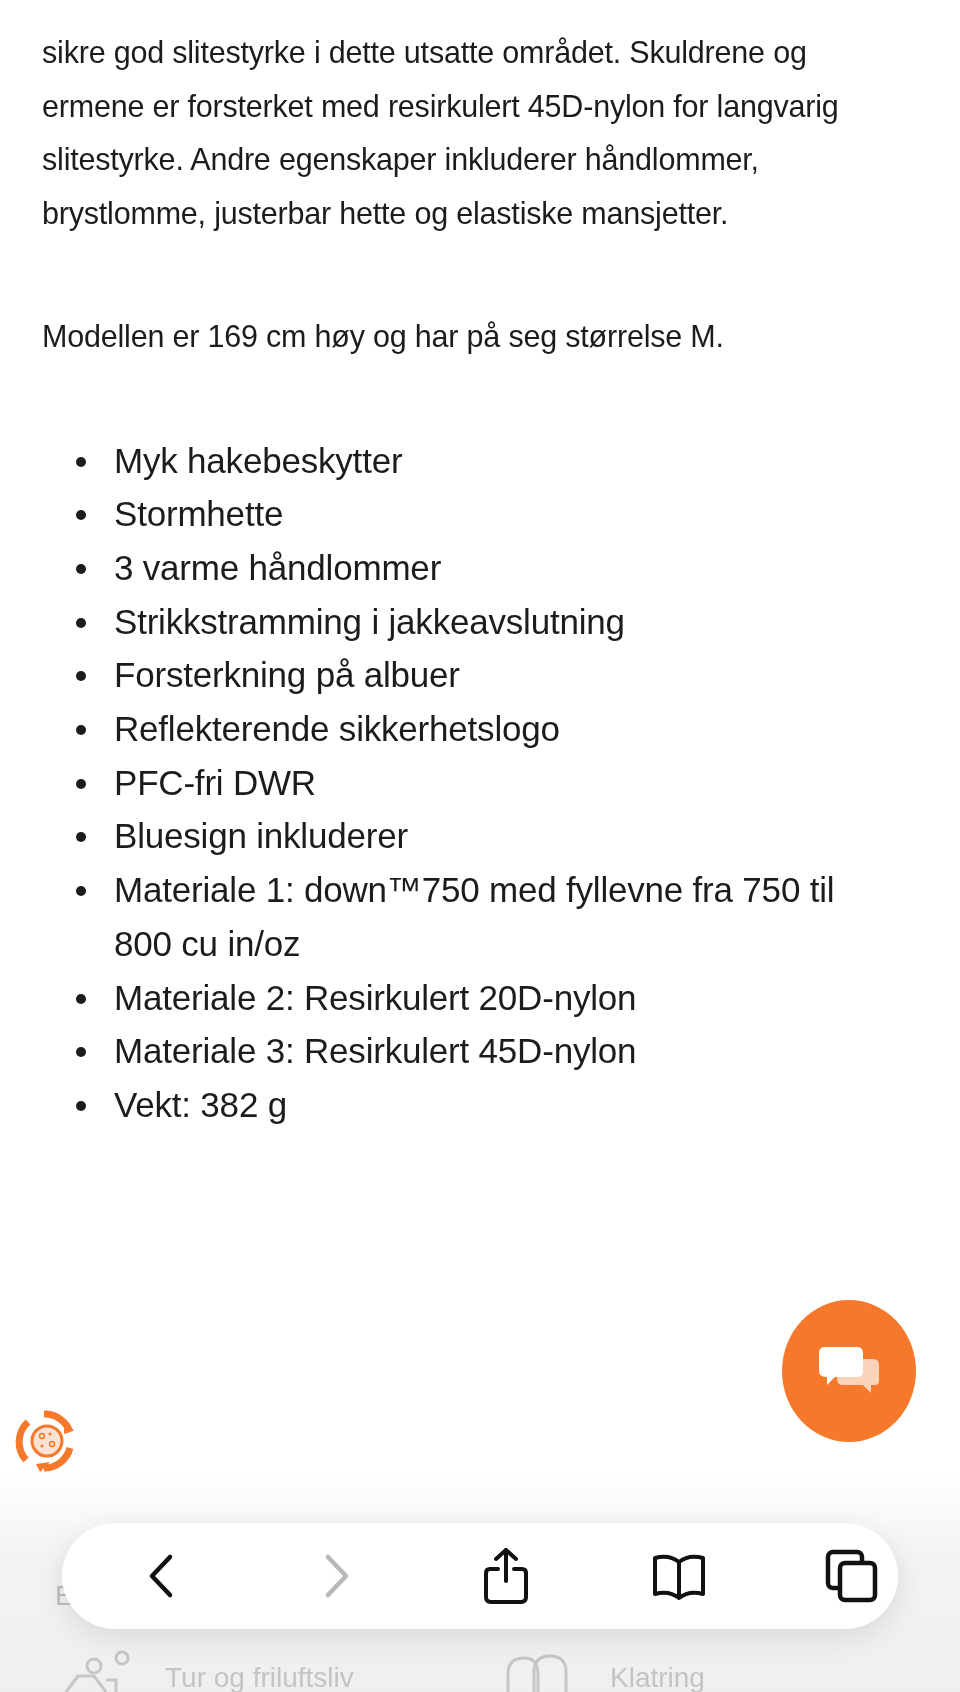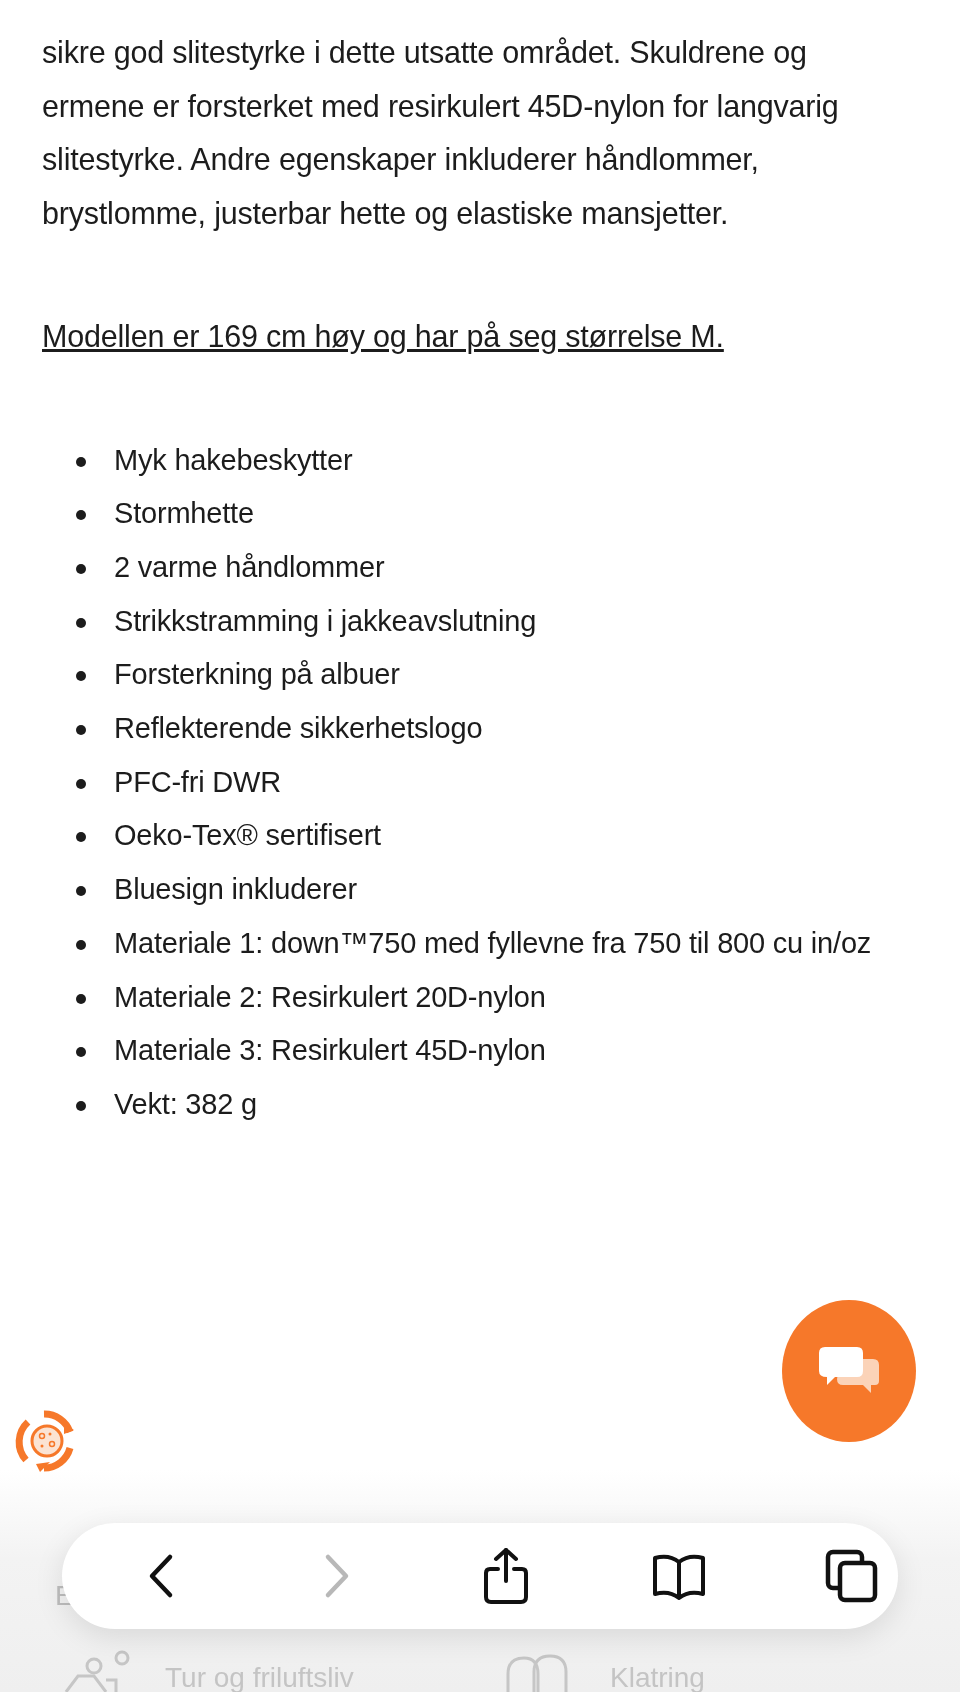--- a/index.html
+++ b/index.html
@@ -3,25 +3,25 @@
 <meta charset="utf-8">
 <style>
   html, body { margin: 0; padding: 0; }
   body {
     width: 960px; height: 1692px; overflow: hidden; position: relative;
     background: #ffffff; color: #1c1c1c;
     font-family: "Liberation Sans", "DejaVu Sans", sans-serif;
   }
   .content { position: absolute; left: 42px; top: 26px; width: 850px; }
   .para { font-size: 30.5px; line-height: 53.5px; margin: 0; letter-spacing: -0.2px; }
-  .para.model { margin-top: 70px; text-decoration: underline; }
+  .para.model { margin-top: 70px; }
   ul.features { list-style: none; margin: 70px 0 0 0; padding: 0; }
   ul.features li {
     position: relative; padding-left: 72px;
-    font-size: 29px; line-height: 53.7px; letter-spacing: -0.2px;
+    font-size: 35px; line-height: 53.7px; letter-spacing: -0.2px;
   }
   ul.features li::before {
     content: ""; position: absolute; left: 34px; top: 23px;
     width: 10px; height: 10px; border-radius: 50%; background: #1c1c1c;
   }
   
   .bottom-fade {
     position: absolute; left: 0; top: 1470px; width: 960px; height: 222px;
     background: linear-gradient(to bottom, rgba(255,255,255,0) 0%, #f3f3f3 40%, #efefef 100%);
   }
@@ -45,26 +45,25 @@
 </style>
 </head>
 <body>
 
 <div class="content">
   <p class="para">sikre god slitestyrke i dette utsatte området. Skuldrene og ermene er forsterket med resirkulert 45D-nylon for langvarig slitestyrke. Andre egenskaper inkluderer håndlommer, brystlomme, justerbar hette og elastiske mansjetter.</p>
   <p class="para model">Modellen er 169 cm høy og har på seg størrelse M.</p>
   <ul class="features">
     <li>Myk hakebeskytter</li>
     <li>Stormhette</li>
-    <li>2 varme håndlommer</li>
+    <li>3 varme håndlommer</li>
     <li>Strikkstramming i jakkeavslutning</li>
     <li>Forsterkning på albuer</li>
     <li>Reflekterende sikkerhetslogo</li>
     <li>PFC-fri DWR</li>
-    <li>Oeko-Tex® sertifisert</li>
     <li>Bluesign inkluderer</li>
     <li>Materiale 1: down™750 med fyllevne fra 750 til 800 cu in/oz</li>
     <li>Materiale 2: Resirkulert 20D-nylon</li>
     <li>Materiale 3: Resirkulert 45D-nylon</li>
     <li>Vekt: 382 g</li>
   </ul>
 </div>
 
 <div class="bottom-fade"></div>
 <div class="behind behind-e">E</div>

